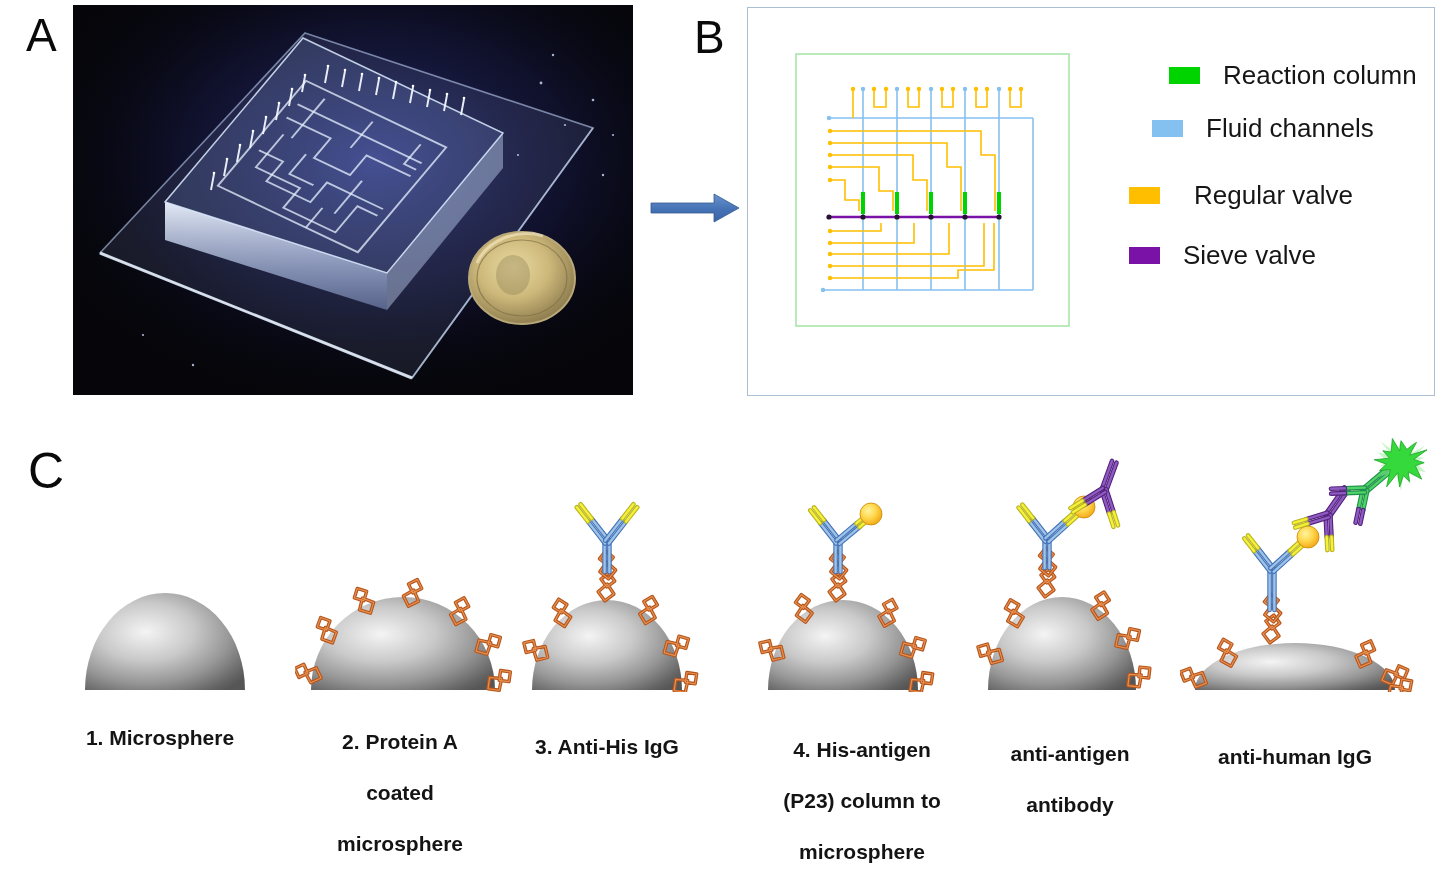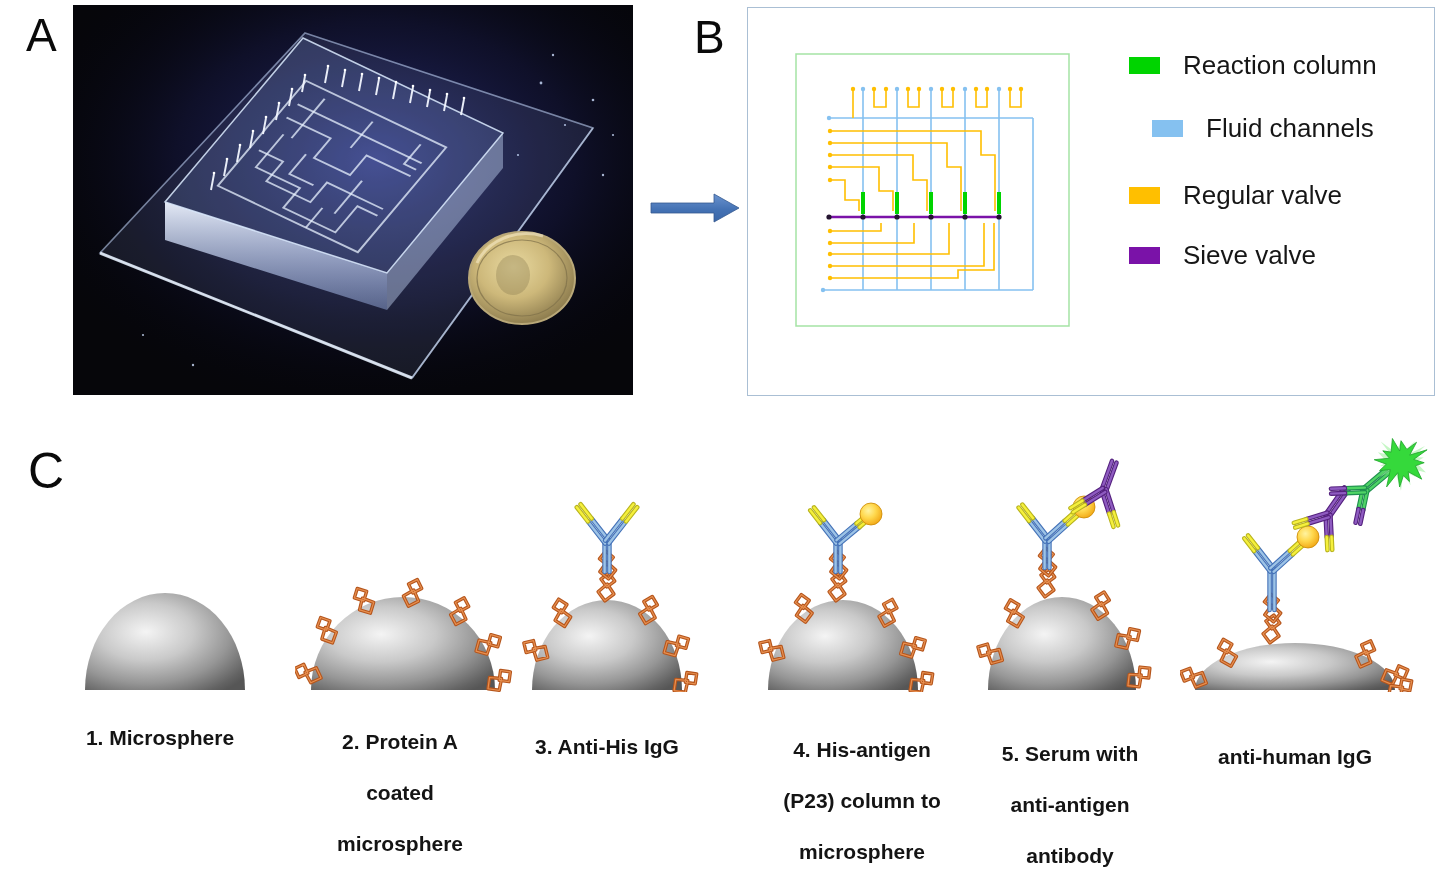--- a/index.html
+++ b/index.html
@@ -210,29 +210,29 @@
         <line x1="81" y1="209" x2="251" y2="209" stroke="#7a12a8" stroke-width="2.4"></line>
         <circle cx="81" cy="209" r="2.6" fill="#241430"></circle>
         <circle cx="115" cy="209" r="2.6" fill="#241430"></circle>
         <circle cx="149" cy="209" r="2.6" fill="#241430"></circle>
         <circle cx="183" cy="209" r="2.6" fill="#241430"></circle>
         <circle cx="217" cy="209" r="2.6" fill="#241430"></circle>
         <circle cx="251" cy="209" r="2.6" fill="#241430"></circle>
       </g>
     </svg>
   <div class="legend">
-    <div class="legend-row" style="top:45px;">
+    <div class="legend-row" style="top:55px;margin-left:40px;">
       <div class="swatch" style="background-color: rgb(0, 212, 0);"></div>
       <div class="legend-label">Reaction column</div>
     </div>
     <div class="legend-row" style="top:108px;padding-left:23px;">
       <div class="swatch" style="background-color: rgb(133, 193, 240);"></div>
       <div class="legend-label">Fluid channels</div>
     </div>
-    <div class="legend-row" style="top:175px;">
+    <div class="legend-row" style="top:175px;gap:11px;">
       <div class="swatch" style="background-color: rgb(255, 191, 0);"></div>
       <div class="legend-label">Regular valve</div>
     </div>
     <div class="legend-row" style="top:235px;">
       <div class="swatch" style="background-color: rgb(122, 18, 168);"></div>
       <div class="legend-label">Sieve valve</div>
     </div>
   </div>
 </div>
 
@@ -652,20 +652,19 @@
   <div>3. Anti-His IgG</div>
     <div></div>
     <div></div>
 </div>
 <div class="step-label" style="left:752px;top:724px;width:220px;">
   <div>4. His-antigen</div>
     <div>(P23) column to</div>
     <div>microsphere</div>
 </div>
 <div class="step-label" style="left:960px;top:728px;width:220px;">
-  <div>5. Serum with</div>
     <div>anti-antigen</div>
     <div>antibody</div>
 </div>
 <div class="step-label" style="left:1175px;top:731px;width:240px;">
     <div>anti-human IgG</div>
     <div></div>
 </div>
 
 </body></html>

